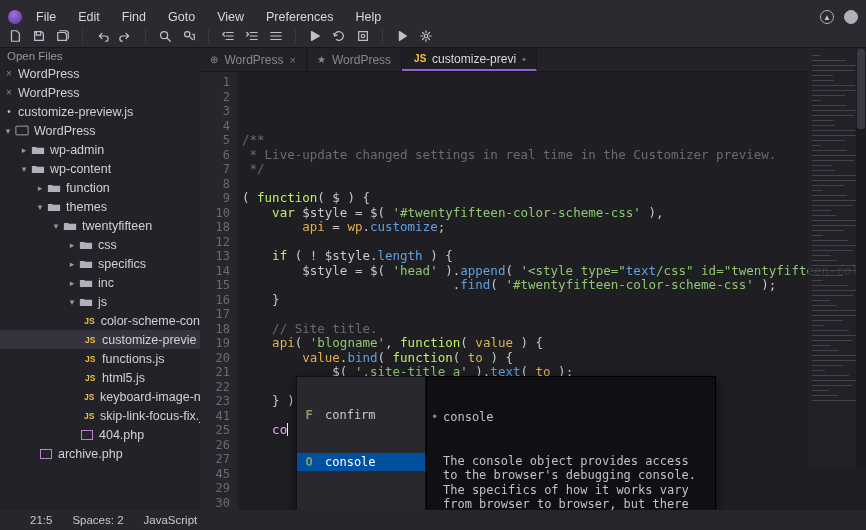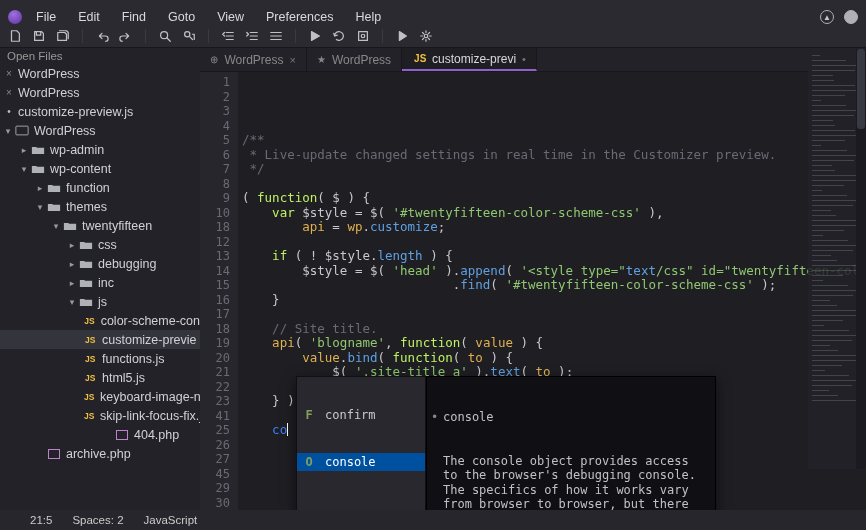--- a/index.html
+++ b/index.html
@@ -102,21 +102,21 @@
   .code {
     flex: 1; padding: 3px 0; font-size: 12.5px; line-height: 14.5px;
     white-space: pre; color: #c8c8ce; position: relative; min-width:0;
   }
   .code .ln { height: 14.5px; padding-left: 4px; }
   .c-cmt { color: #6a6a74; }
   .c-kw  { color: #bef264; }
   .c-fn  { color: #60a0e0; }
   .c-str { color: #90c870; }
   .c-id  { color: #e0b050; }
-  .c-pun { color: #3b82f6; }
+  .c-pun { color: #f0abfc; }
   .cursor {
     display: inline-block; width: 1px; height: 13px; background: #fff;
     vertical-align: -2px;
   }
 
   
   .popup {
     position: absolute; z-index: 5;
     display: flex; font-size: 12px;
     box-shadow: 0 4px 12px rgba(0,0,0,0.5);
@@ -333,21 +333,21 @@
           </span>
         <span class="label">css</span>
       </div>
       <div class="row" style="padding-left:66px">
         <span class="tw">▸</span>
         <span class="ficon">
             <svg class="folder-svg" viewBox="0 0 16 12">
               <path d="M1 3h5l1 1h8v7H1z" fill="#b0b0b8"></path>
             </svg>
           </span>
-        <span class="label">debugging</span>
+        <span class="label">specifics</span>
       </div>
       <div class="row" style="padding-left:66px">
         <span class="tw">▸</span>
         <span class="ficon">
             <svg class="folder-svg" viewBox="0 0 16 12">
               <path d="M1 3h5l1 1h8v7H1z" fill="#b0b0b8"></path>
             </svg>
           </span>
         <span class="label">inc</span>
       </div>
@@ -389,28 +389,28 @@
             <span class="badge-js">JS</span>
           </span>
         <span class="label">keyboard-image-na</span>
       </div>
       <div class="row" style="padding-left:82px">
         <span class="ficon">
             <span class="badge-js">JS</span>
           </span>
         <span class="label">skip-link-focus-fix.j</span>
       </div>
-      <div class="row" style="padding-left:102px">
+      <div class="row" style="padding-left:67px">
         <span class="tw"></span>
         <span class="ficon">
             <span class="badge-img"></span>
           </span>
         <span class="label">404.php</span>
       </div>
-      <div class="row" style="padding-left:34px">
+      <div class="row" style="padding-left:26px">
         <span class="tw"></span>
         <span class="ficon">
             <span class="badge-img"></span>
           </span>
         <span class="label">archive.php</span>
       </div>
     </div>
   </div>
 
   <div class="editor-col">

